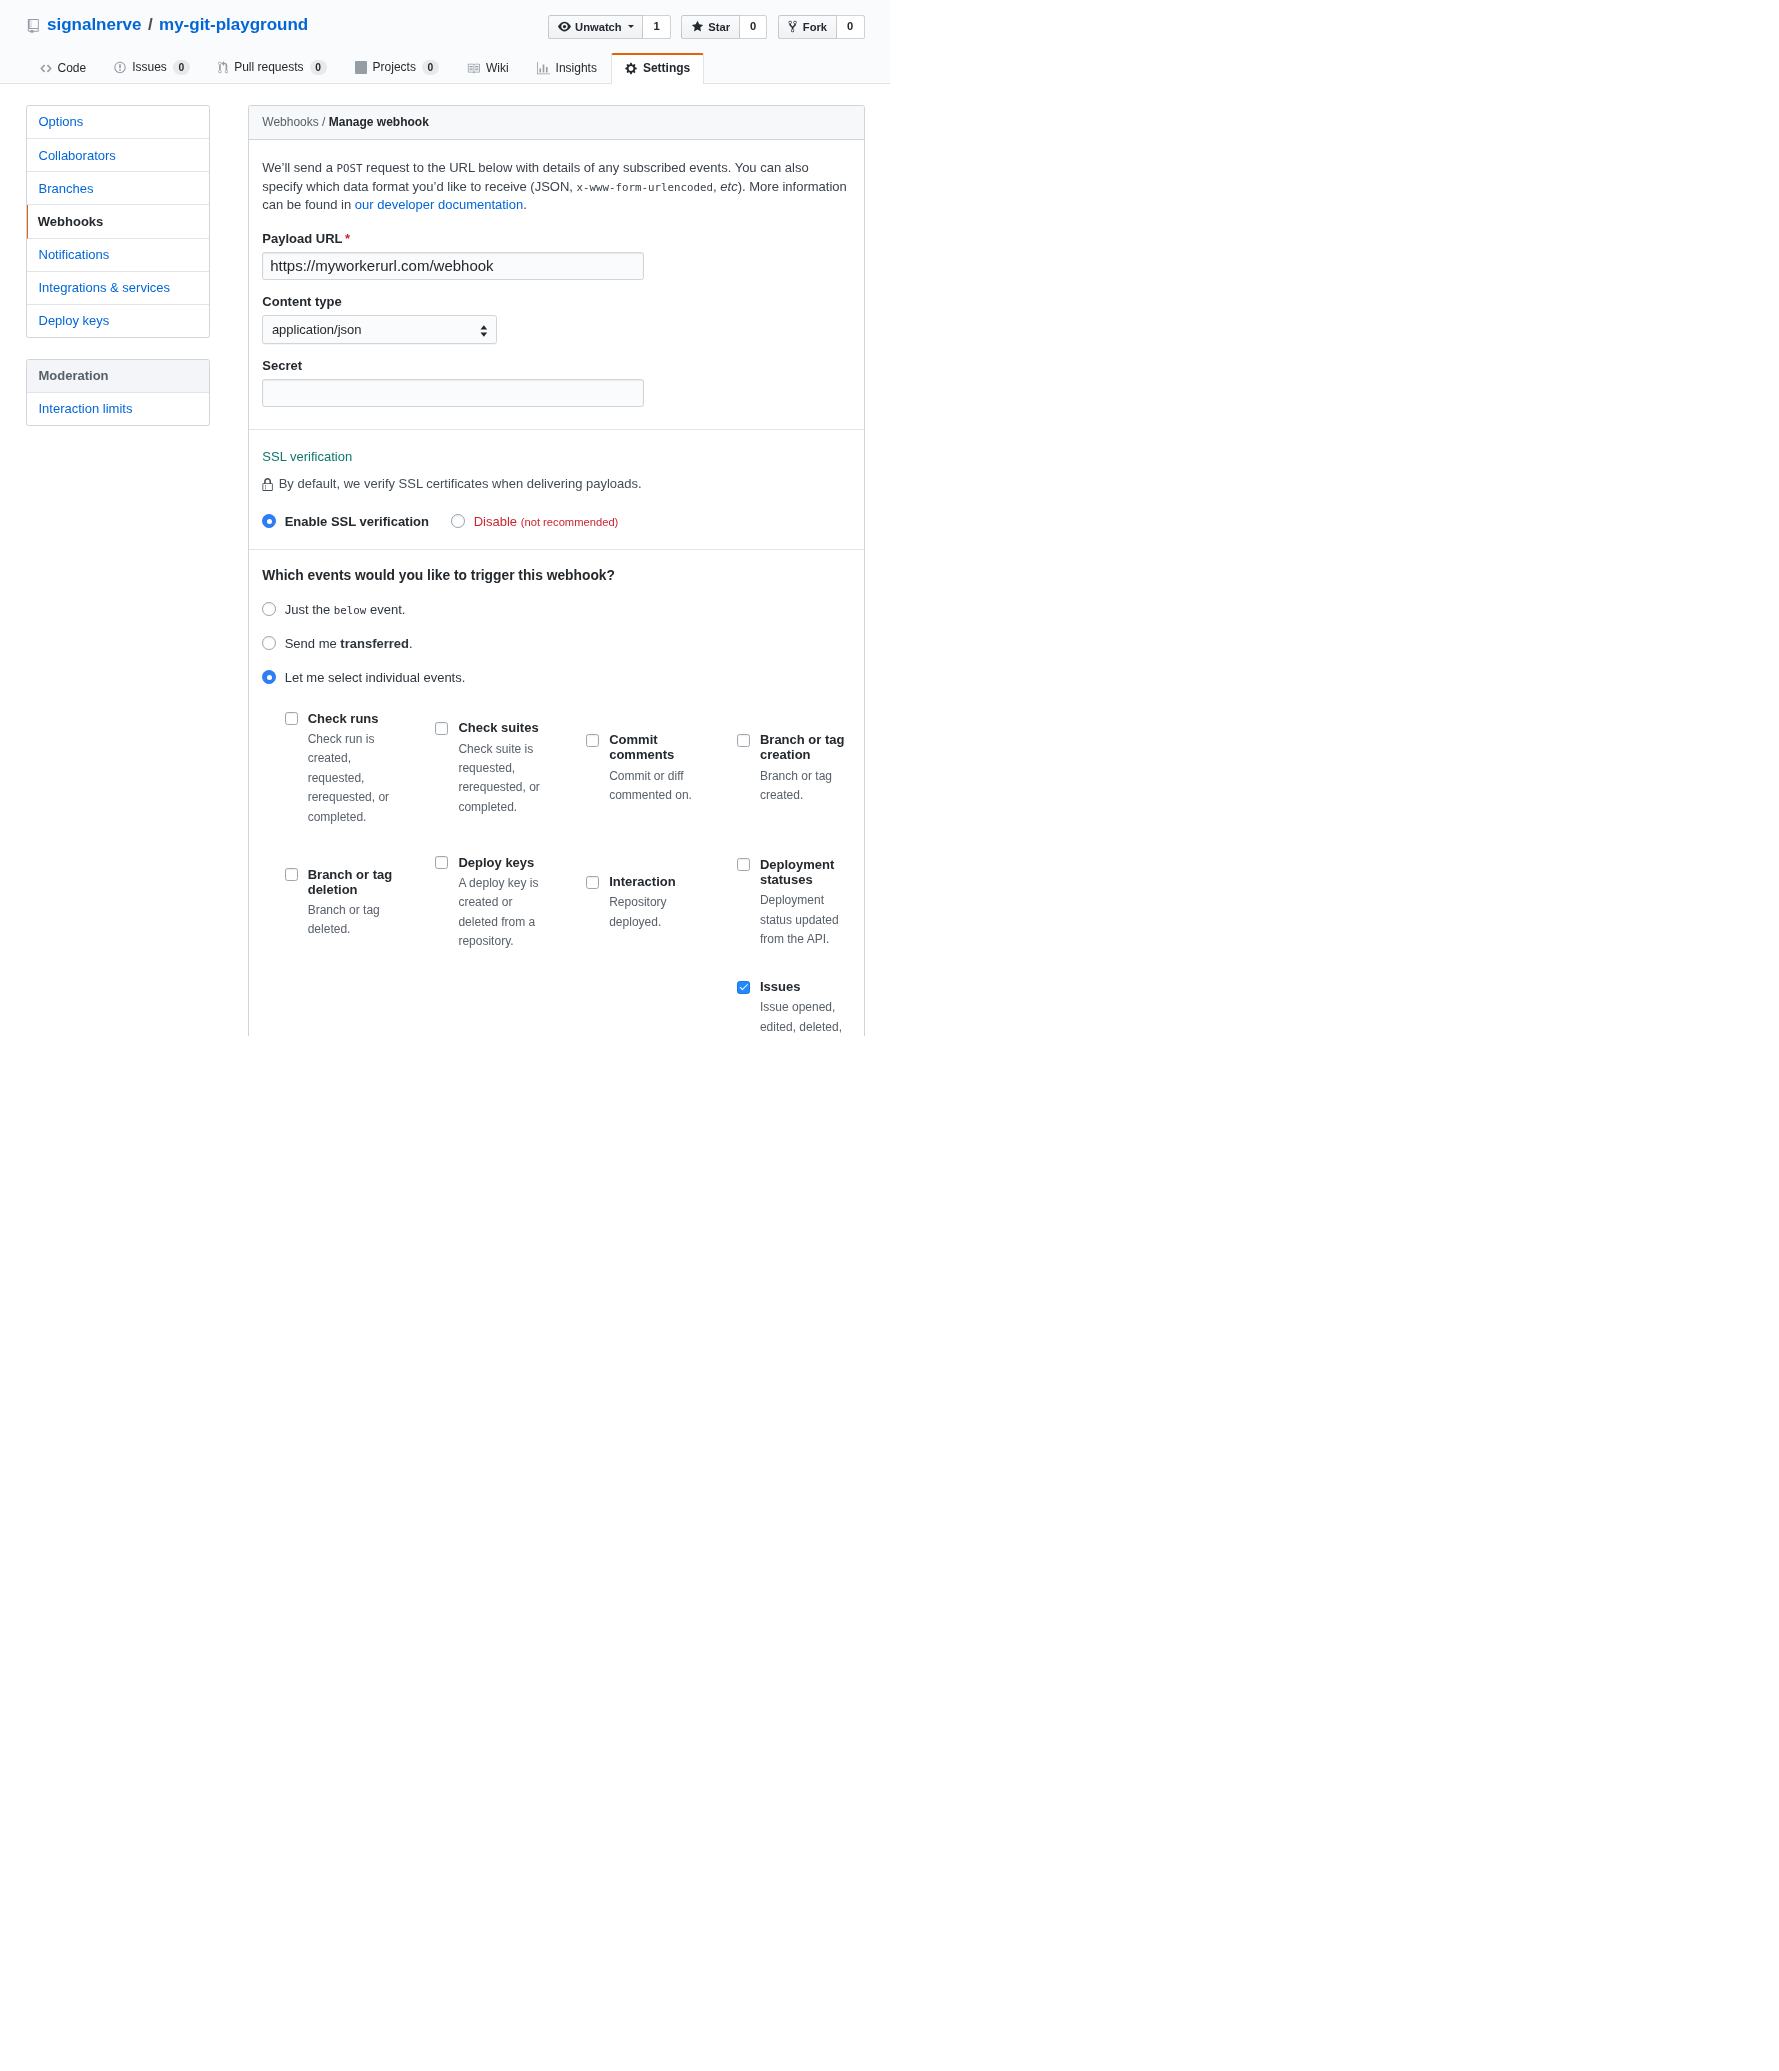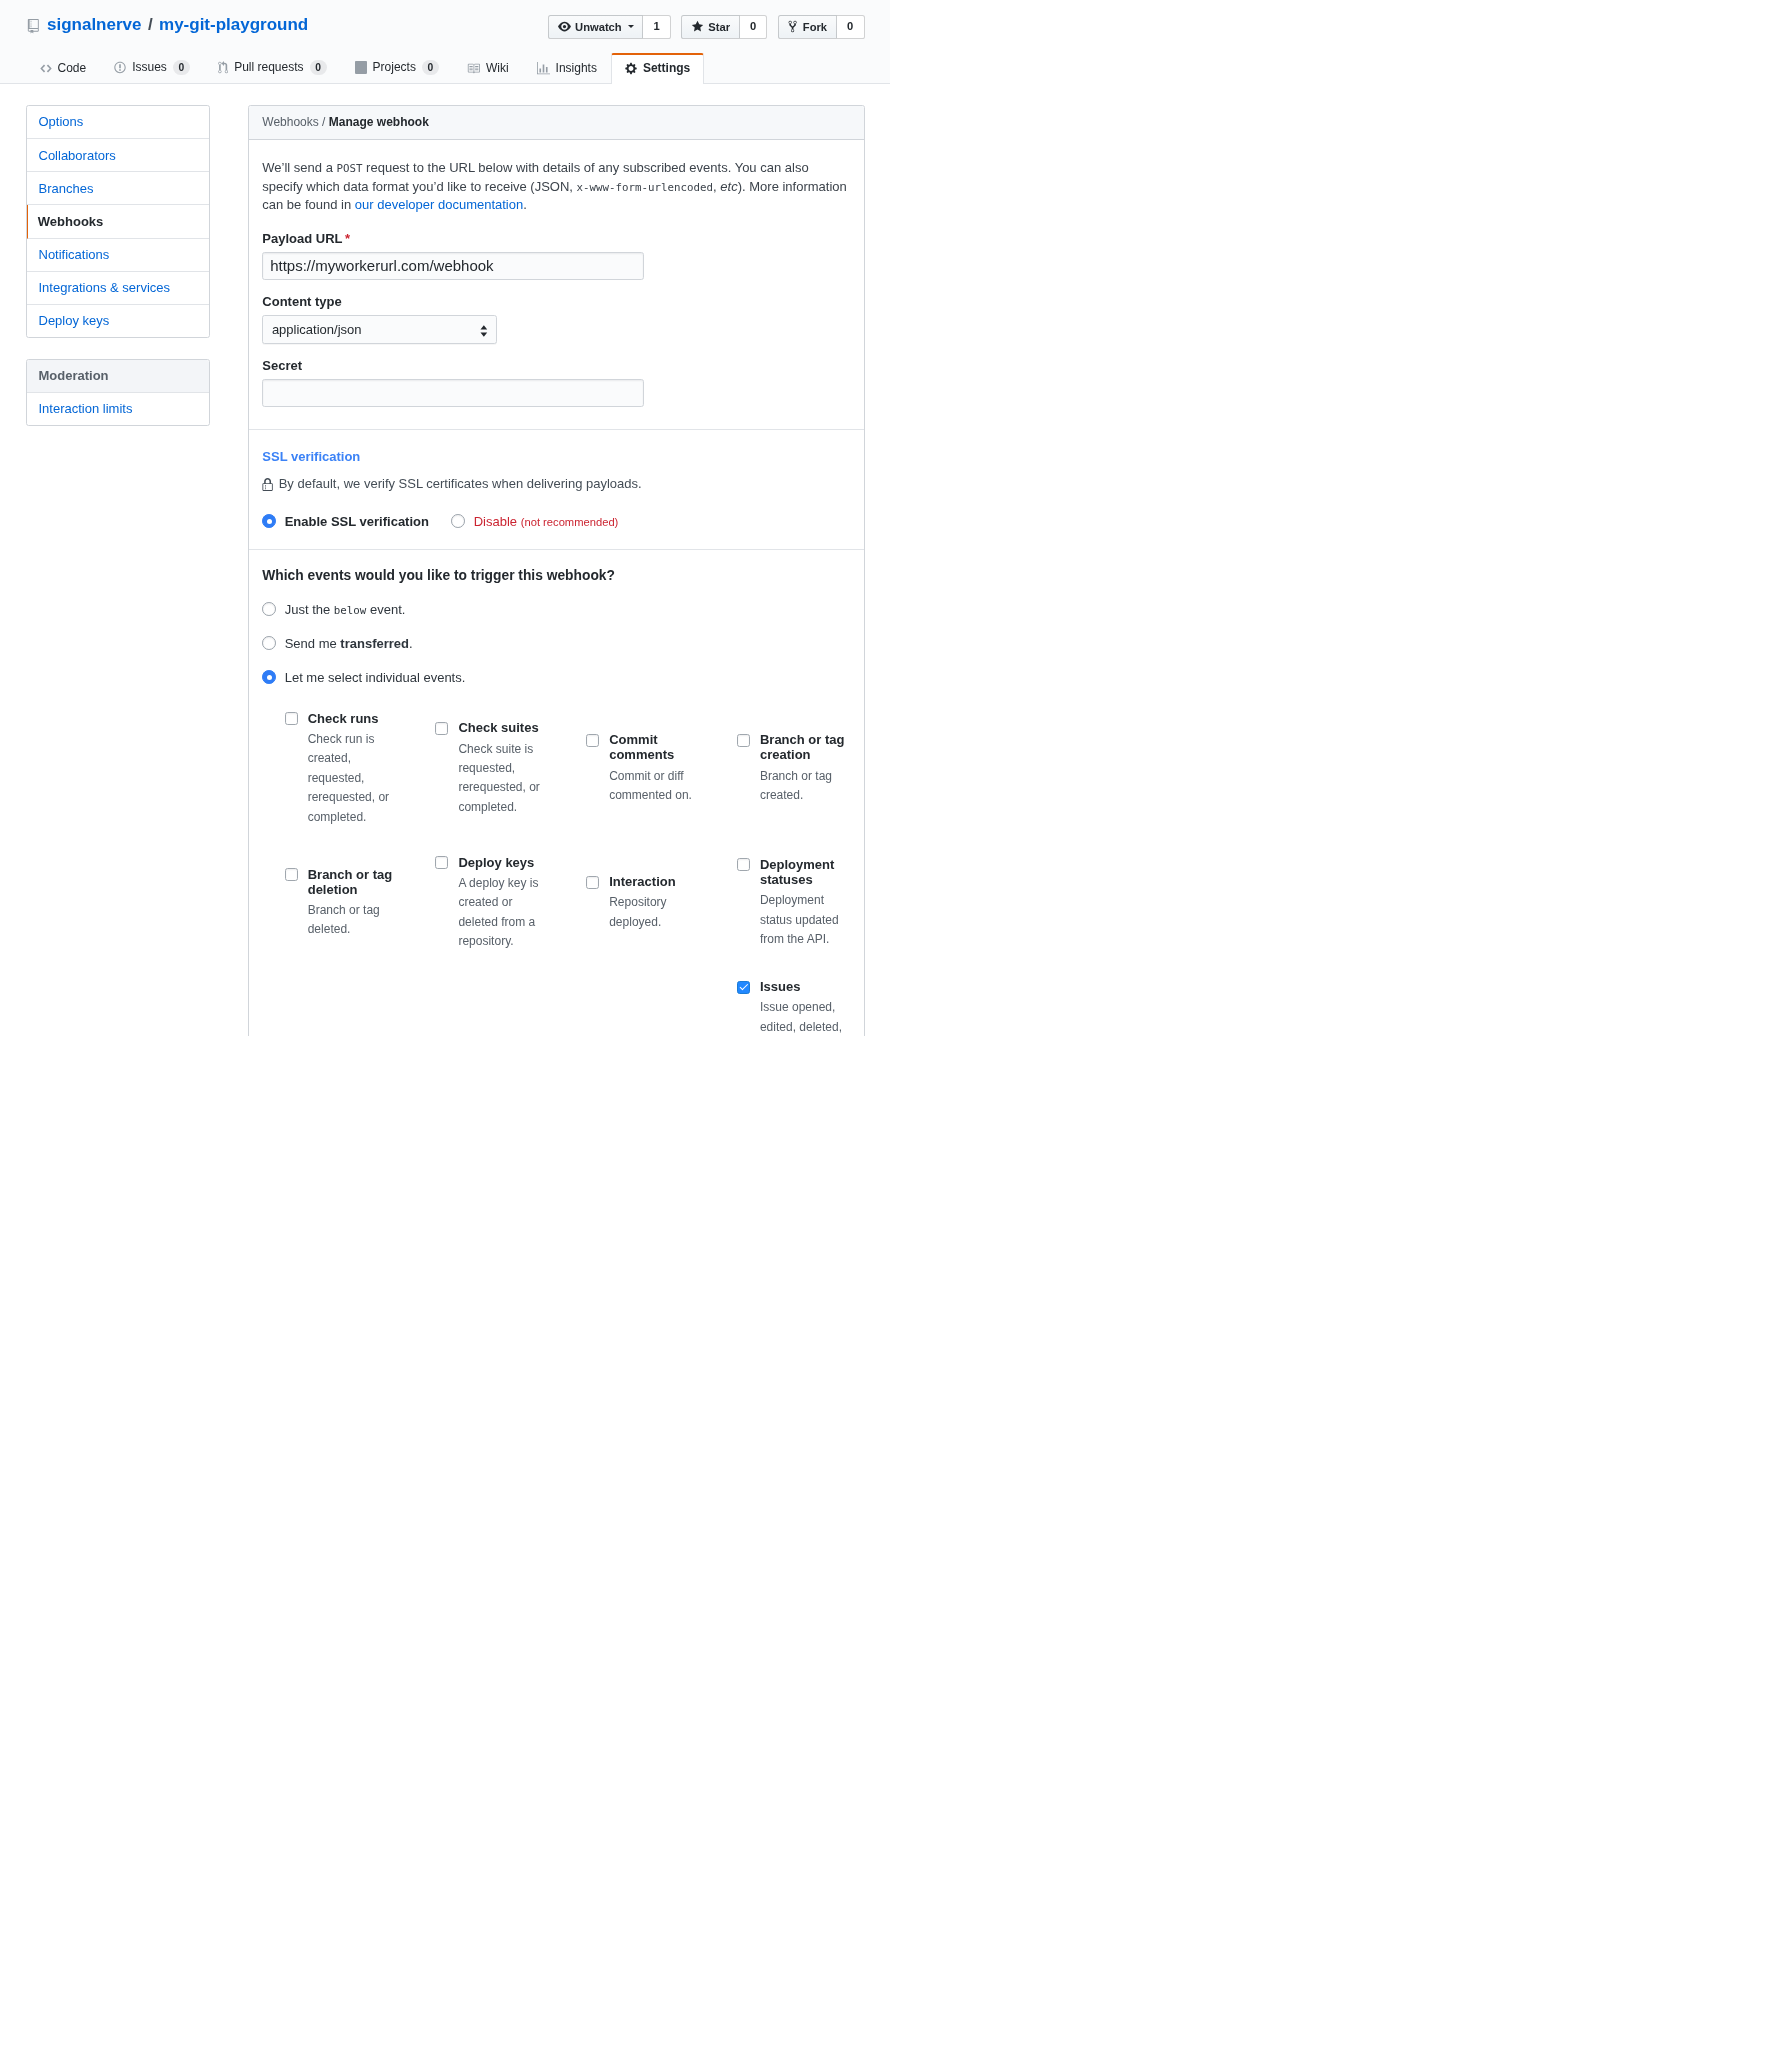--- a/index.html
+++ b/index.html
@@ -105,21 +105,21 @@
   .select-control {
     margin-top:6px; width:235px; height:29px; padding:5.2px 8.6px;
     font-size:13px; color:#24292e; background:#fafbfc;
     border:0.9px solid #d1d5da; border-radius:2.6px; cursor:pointer;
     display:flex; align-items:center; justify-content:space-between;
     box-shadow:0 0.9px 0 rgba(27,31,35,.04);
   }
   .select-caret { fill:#24292e; }
   .form-pad-bottom { padding-bottom:22.4px; }
 
-  .section-heading { font-size:13px; font-weight:700; color:#3b82f6; margin:5.2px 0 0; }
+  .section-heading { font-size:13px; font-weight:400; color:#0f766e; margin:5.2px 0 0; }
   .note-line { margin-top:12px; font-size:13px; color:#444d56; display:flex; align-items:center; gap:5.2px; }
   .note-line .octicon { fill:#444d56; flex:none; }
 
   .radio-row { display:flex; align-items:center; margin-top:19px; gap:8.6px; }
   .radio {
     width:13.8px; height:13.8px; border-radius:50%; flex:none; cursor:pointer;
     background:#fff; border:0.9px solid #9aa2aa; position:relative;
     box-shadow:inset 0 0.9px 1.7px rgba(27,31,35,.08);
   }
   .radio.selected { background:#2e7cf6; border-color:#2e7cf6; box-shadow:none; }

